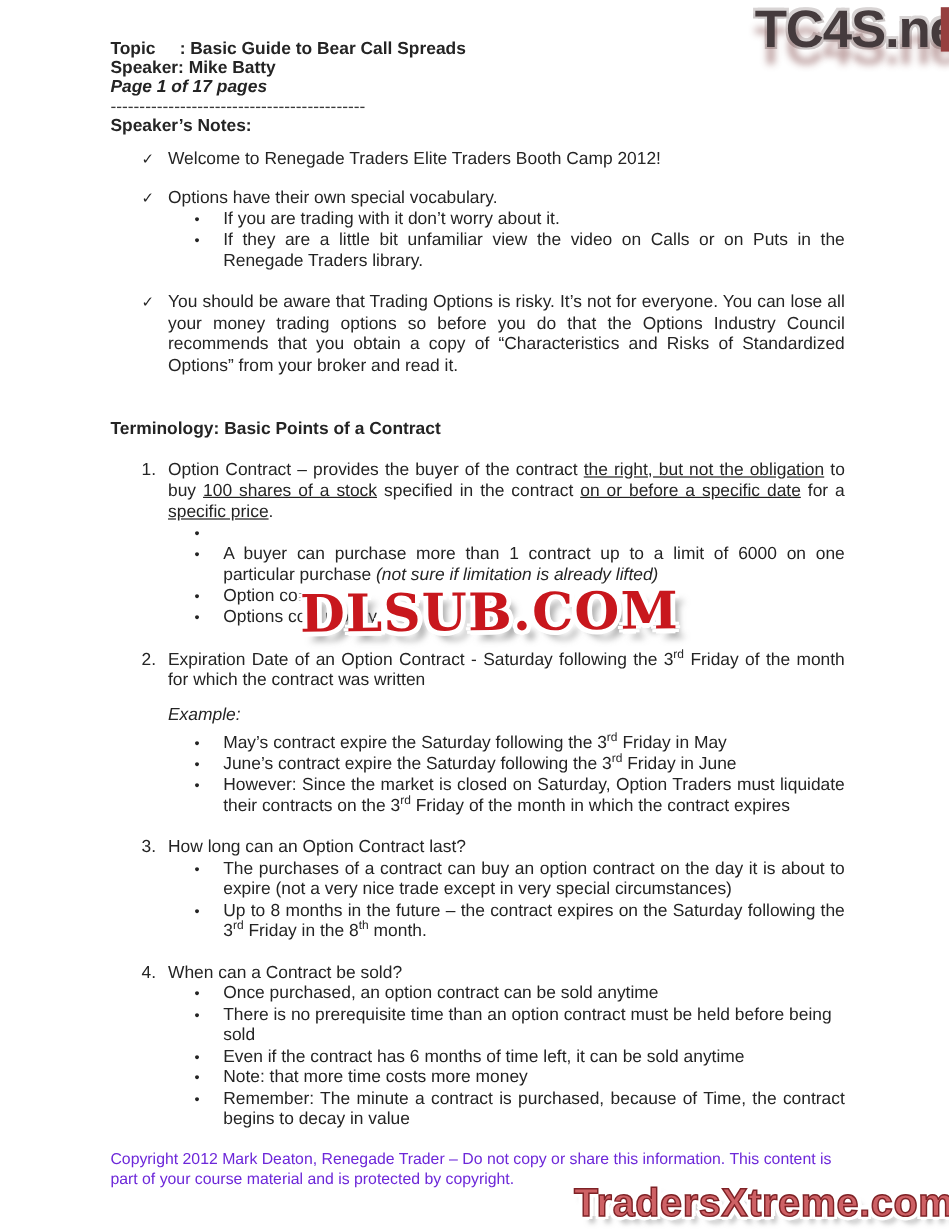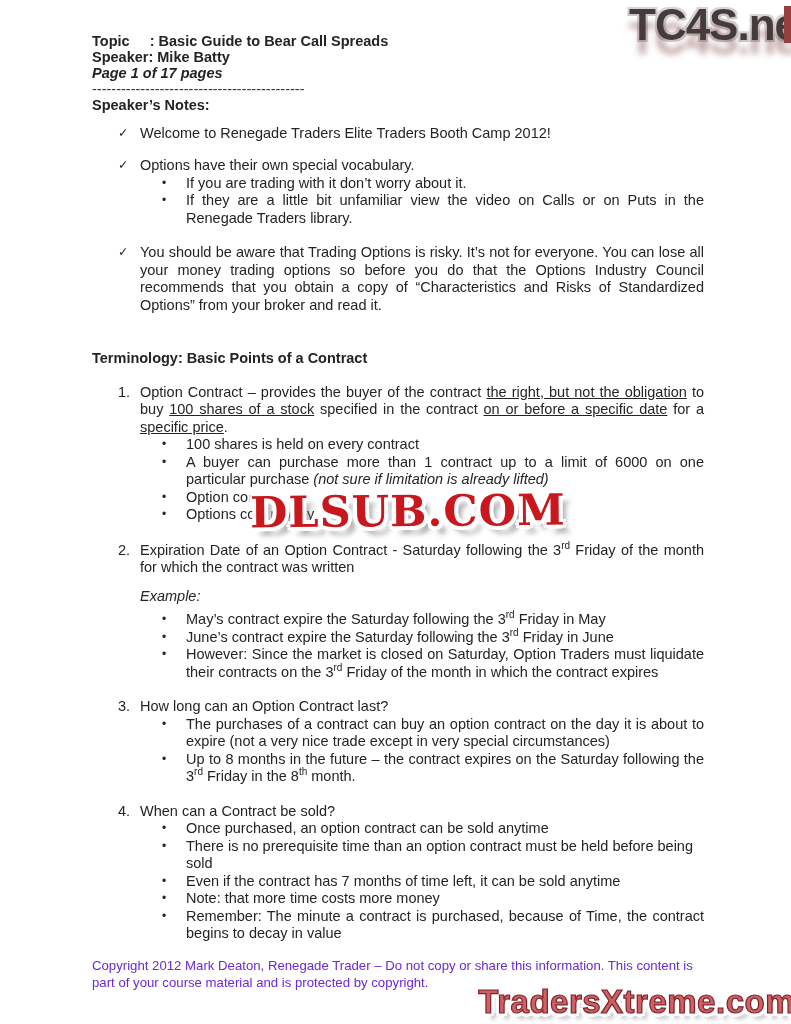--- a/index.html
+++ b/index.html
@@ -130,21 +130,20 @@
     </div>
 
     <div class="terminology-heading">Terminology: Basic Points of a Contract</div>
 
     <div class="row mt16">
       <span class="mk num">1.</span>
       <div class="tx"><span>Option Contract – provides the buyer of the contract </span><u>the right, but not the obligation</u><span> to buy </span><u>100 shares of a stock</u><span> specified in the contract </span><u>on or before a specific date</u><span> for a </span><u>specific price</u><span>.</span></div>
     </div>
     <div class="row">
       <span class="mk bul">•</span>
-      <div class="tx left">100 shares is held on every contract</div>
     </div>
     <div class="row">
       <span class="mk bul">•</span>
       <div class="tx"><span>A buyer can purchase more than 1 contract up to a limit of 6000 on one particular purchase </span><i>(not sure if limitation is already lifted)</i></div>
     </div>
     <div class="row">
       <span class="mk bul">•</span>
       <div class="tx left">Option contr</div>
     </div>
     <div class="row">
@@ -190,21 +189,21 @@
     <div class="row">
       <span class="mk bul">•</span>
       <div class="tx left">Once purchased, an option contract can be sold anytime</div>
     </div>
     <div class="row">
       <span class="mk bul">•</span>
       <div class="tx left">There is no prerequisite time than an option contract must be held before being sold</div>
     </div>
     <div class="row">
       <span class="mk bul">•</span>
-      <div class="tx left">Even if the contract has 7 months of time left, it can be sold anytime</div>
+      <div class="tx left">Even if the contract has 6 months of time left, it can be sold anytime</div>
     </div>
     <div class="row">
       <span class="mk bul">•</span>
       <div class="tx left">Note: that more time costs more money</div>
     </div>
     <div class="row">
       <span class="mk bul">•</span>
       <div class="tx">Remember: The minute a contract is purchased, because of Time, the contract begins to decay in value</div>
     </div>
 

